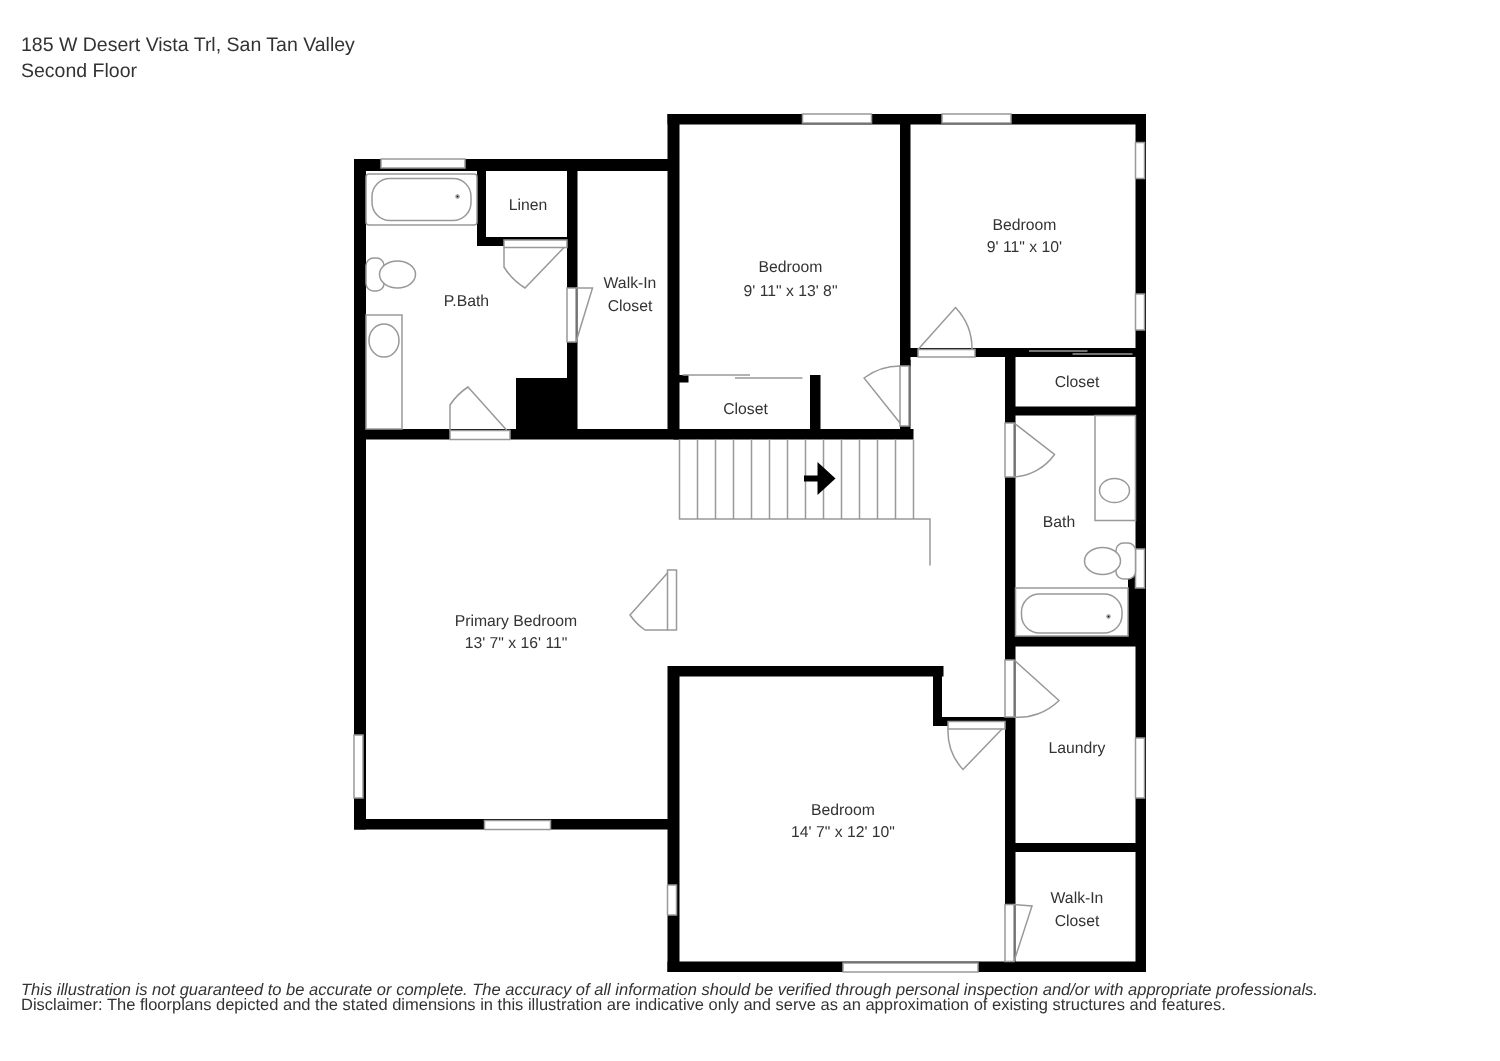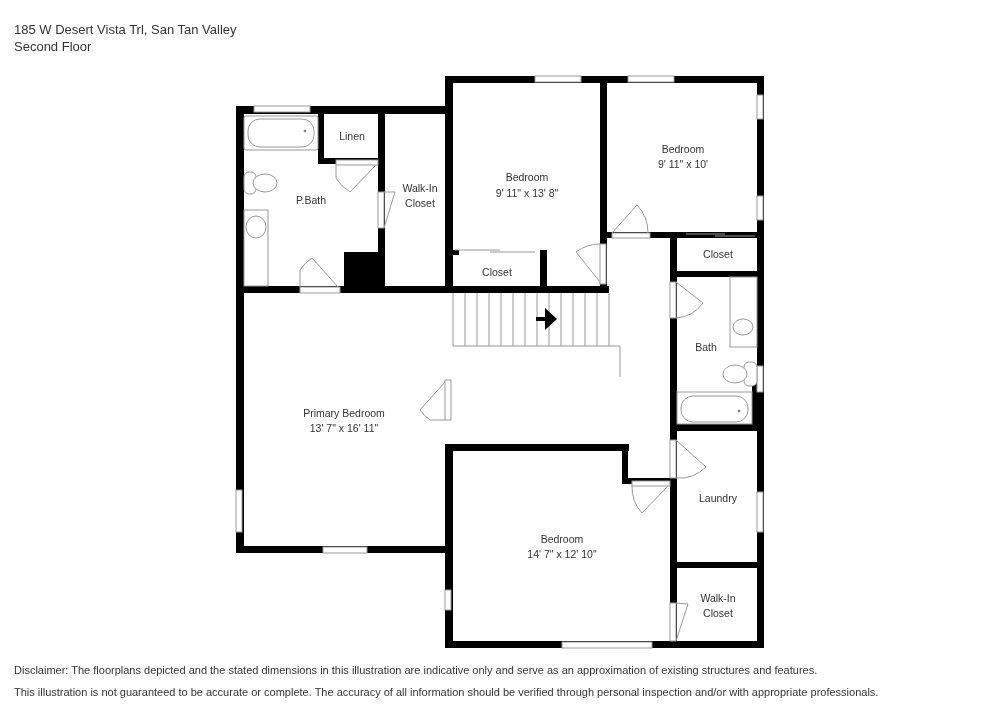--- a/index.html
+++ b/index.html
@@ -132,13 +132,13 @@
     <text class="lbl" x="344" y="432">13' 7" x 16' 11"</text>
     <text class="lbl" x="718" y="502">Laundry</text>
     <text class="lbl" x="562" y="543">Bedroom</text>
     <text class="lbl" x="562" y="558">14' 7" x 12' 10"</text>
     <text class="lbl" x="718" y="602">Walk-In</text>
     <text class="lbl" x="718" y="617">Closet</text>
   </g>
 </svg>
 
 <div class="disc" style="top:664px;">Disclaimer: The floorplans depicted and the stated dimensions in this illustration are indicative only and serve as an approximation of existing structures and features.</div>
-<div class="disc" style="top:686px;">This illustration is not guaranteed to be accurate or complete. The accuracy of all information should be verified through personal inspection and/or with appropriate professionals.</div>
+<div class="disc" style="top:654px;font-style:italic;">This illustration is not guaranteed to be accurate or complete. The accuracy of all information should be verified through personal inspection and/or with appropriate professionals.</div>
 
 </body></html>

